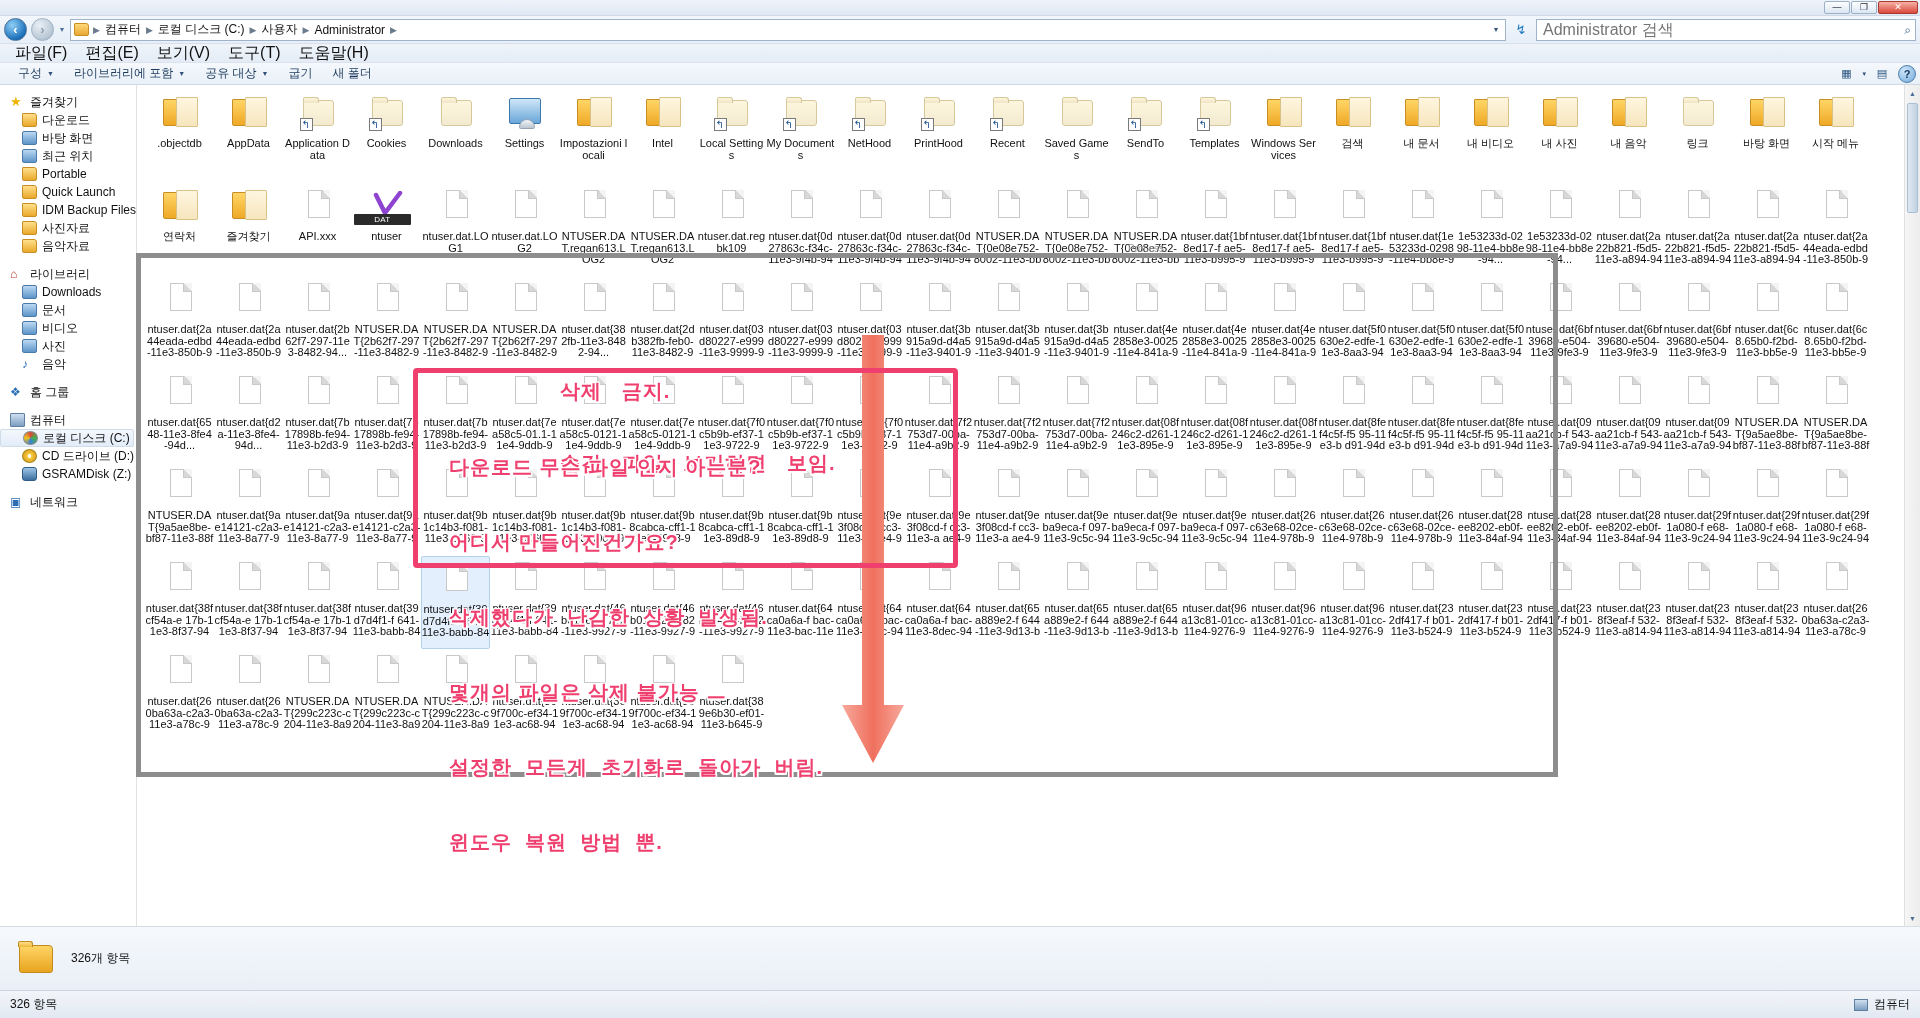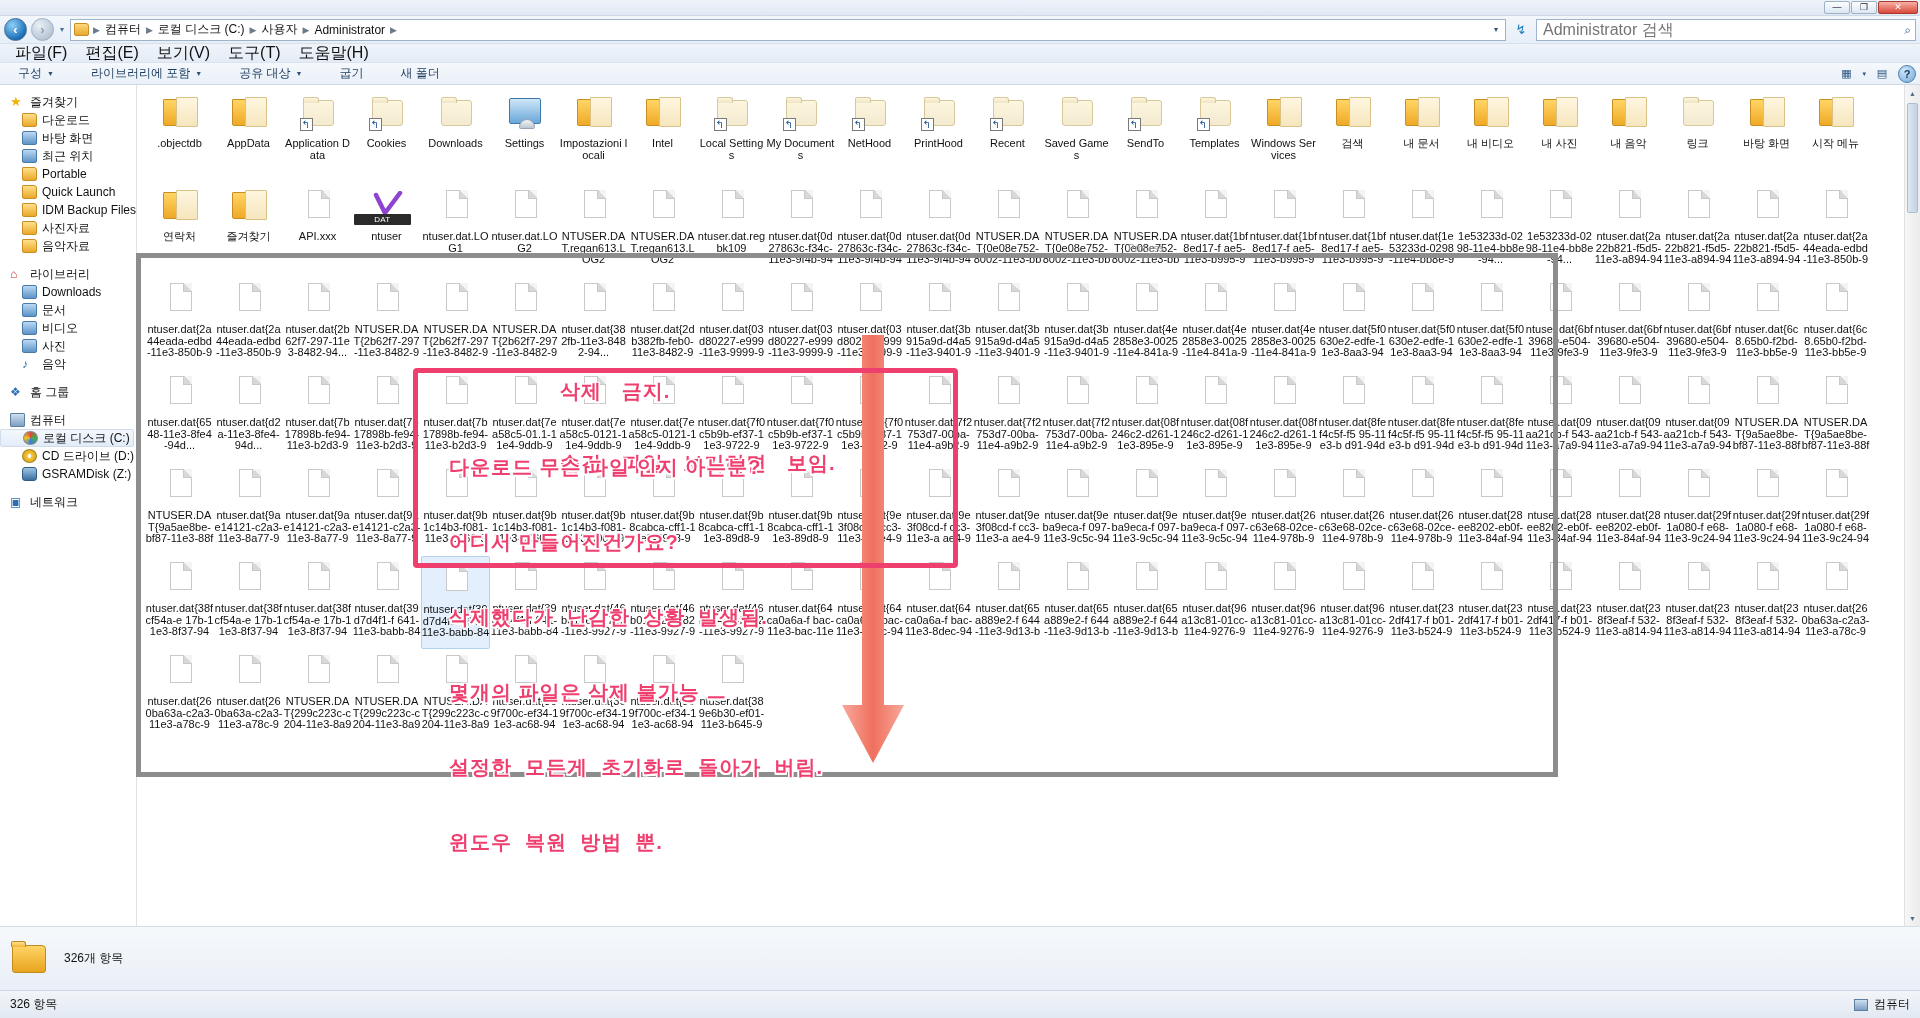--- a/index.html
+++ b/index.html
@@ -79,21 +79,21 @@
   
   .menubar {
     height:19px; display:flex; align-items:center; gap:0; padding-left:6px;
     background:linear-gradient(#eff4fa,#e3ecf6);
     border-bottom:1px solid #dbe3ec; flex:0 0 auto;
   }
   .menuitem { padding:1px 9px; font-size:16px; color:#111; cursor:pointer; }
 
   
   .toolbar {
-    height:22px; display:flex; align-items:center; gap:17px; padding-left:8px;
+    height:22px; display:flex; align-items:center; gap:0; padding-left:8px;
     background:linear-gradient(#f5f8fc,#e9f0f8);
     border-bottom:1px solid #cfd9e6; flex:0 0 auto; position:relative;
   }
   .tbitem {
     display:flex; align-items:center; gap:5px; padding:2px 10px;
     font-size:12px; color:#1b3a5c; cursor:pointer; white-space:nowrap;
   }
   .caret { font-size:7px; color:#33507a; }
   .tbright { position:absolute; right:4px; display:flex; align-items:center; gap:4px; }
   .viewbtn {
@@ -244,21 +244,21 @@
                  -1.5px -1.5px #fff, 1.5px -1.5px #fff, -1.5px 1.5px #fff, 1.5px 1.5px #fff;
     white-space:pre; letter-spacing:1px;
   }
   .ann-top { left:560px; top:246px; font-size:20px; line-height:24px; }
   .ann-main { left:449px; top:320px; font-size:20px; line-height:25px; }
   .arrow { position:absolute; left:836px; top:250px; width:74px; height:430px; }
 
   
   .statuswrap { flex:0 0 auto; }
   .details {
-    height:64px; display:flex; align-items:center; gap:12px; padding-left:10px;
+    height:64px; display:flex; align-items:center; gap:12px; padding-left:17px;
     background:linear-gradient(#f6f9fc,#e9eff7); border-top:1px solid #d5dde7;
   }
   .det-icon { width:42px; height:40px; position:relative; }
   .det-text { font-size:12px; color:#111; }
   .taskbar {
     height:28px; display:flex; align-items:center; justify-content:space-between;
     padding:0 10px; background:linear-gradient(#f2f5f9,#e2e9f2);
     border-top:1px solid #ccd6e2; font-size:12px; color:#111;
   }
   .tb-right { display:flex; align-items:center; gap:6px; }

